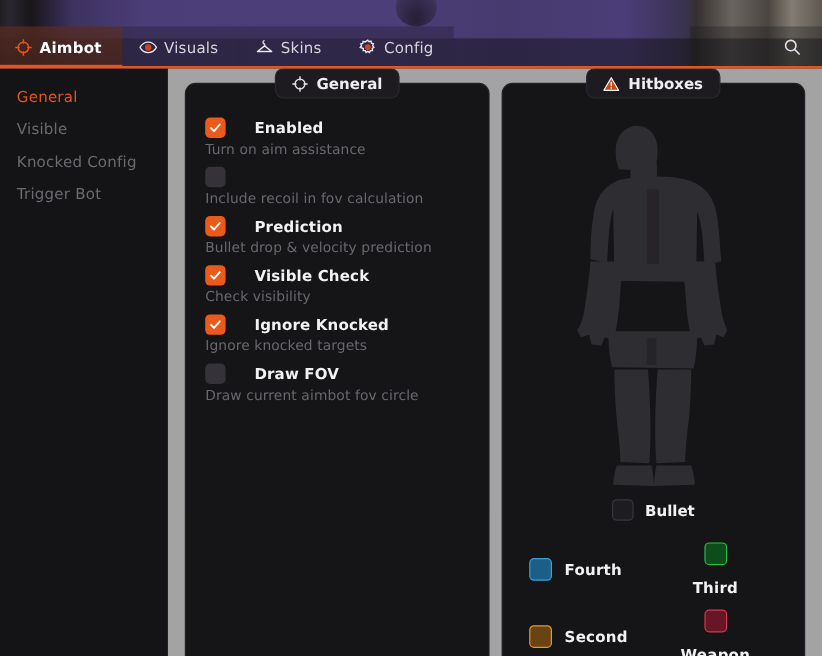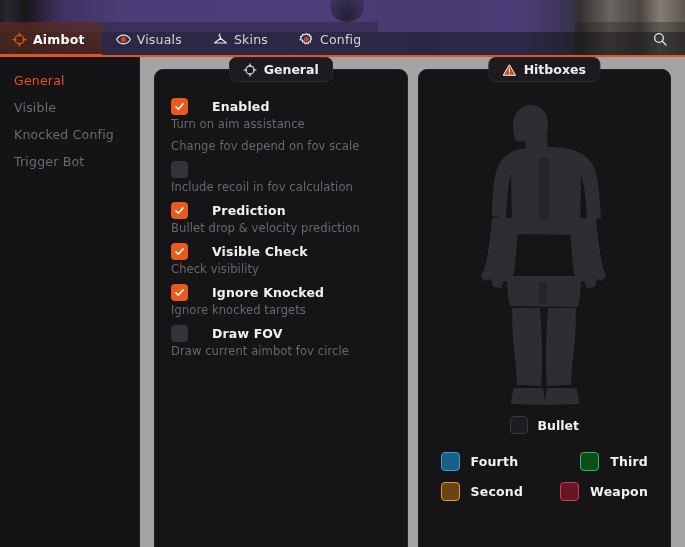--- a/index.html
+++ b/index.html
@@ -192,21 +192,21 @@
   }
   .hb-item { display: flex; align-items: center; gap: 11px; cursor: pointer; }
   .hb-item.right { justify-content: flex-end; }
   .hb-item.right .sw-label { order: 2; }
   .sw {
     width: 19px; height: 19px; border-radius: 4px; flex: none;
     border-width: 1px; border-style: solid;
   }
   .sw-label { font-size: 12.5px; color: #f2f1f3; font-weight: bold; letter-spacing: .2px; }
   .hb-item.right .sw { order: 1; }
-  .hb-item.right { display: flex; }
+  .hb-item.right { display: flex; flex-direction: column; }
 </style>
 </head>
 <body>
 
 <div id="app">
 
   <div class="banner">
     <div class="dark-figure"></div>
     <div class="scrim"></div>
   </div>
@@ -283,21 +283,20 @@
           <div class="opt-row">
             <span class="cb on">
               <svg viewBox="0 0 24 24" fill="none" stroke="#fff" stroke-width="3.4" stroke-linecap="round" stroke-linejoin="round">
                   <path d="M4 12.5l5.5 5.5L20 6"></path>
                 </svg>
             </span>
             <span class="opt-label">Enabled</span>
           </div>
           <div class="opt-desc">Turn on aim assistance</div>
 
-          <div class="opt-desc">Change fov depend on fov scale</div>
 
           <div class="opt-row">
             <span class="cb">
               
             </span>
           </div>
           <div class="opt-desc">Include recoil in fov calculation</div>
 
           <div class="opt-row">
             <span class="cb on">

